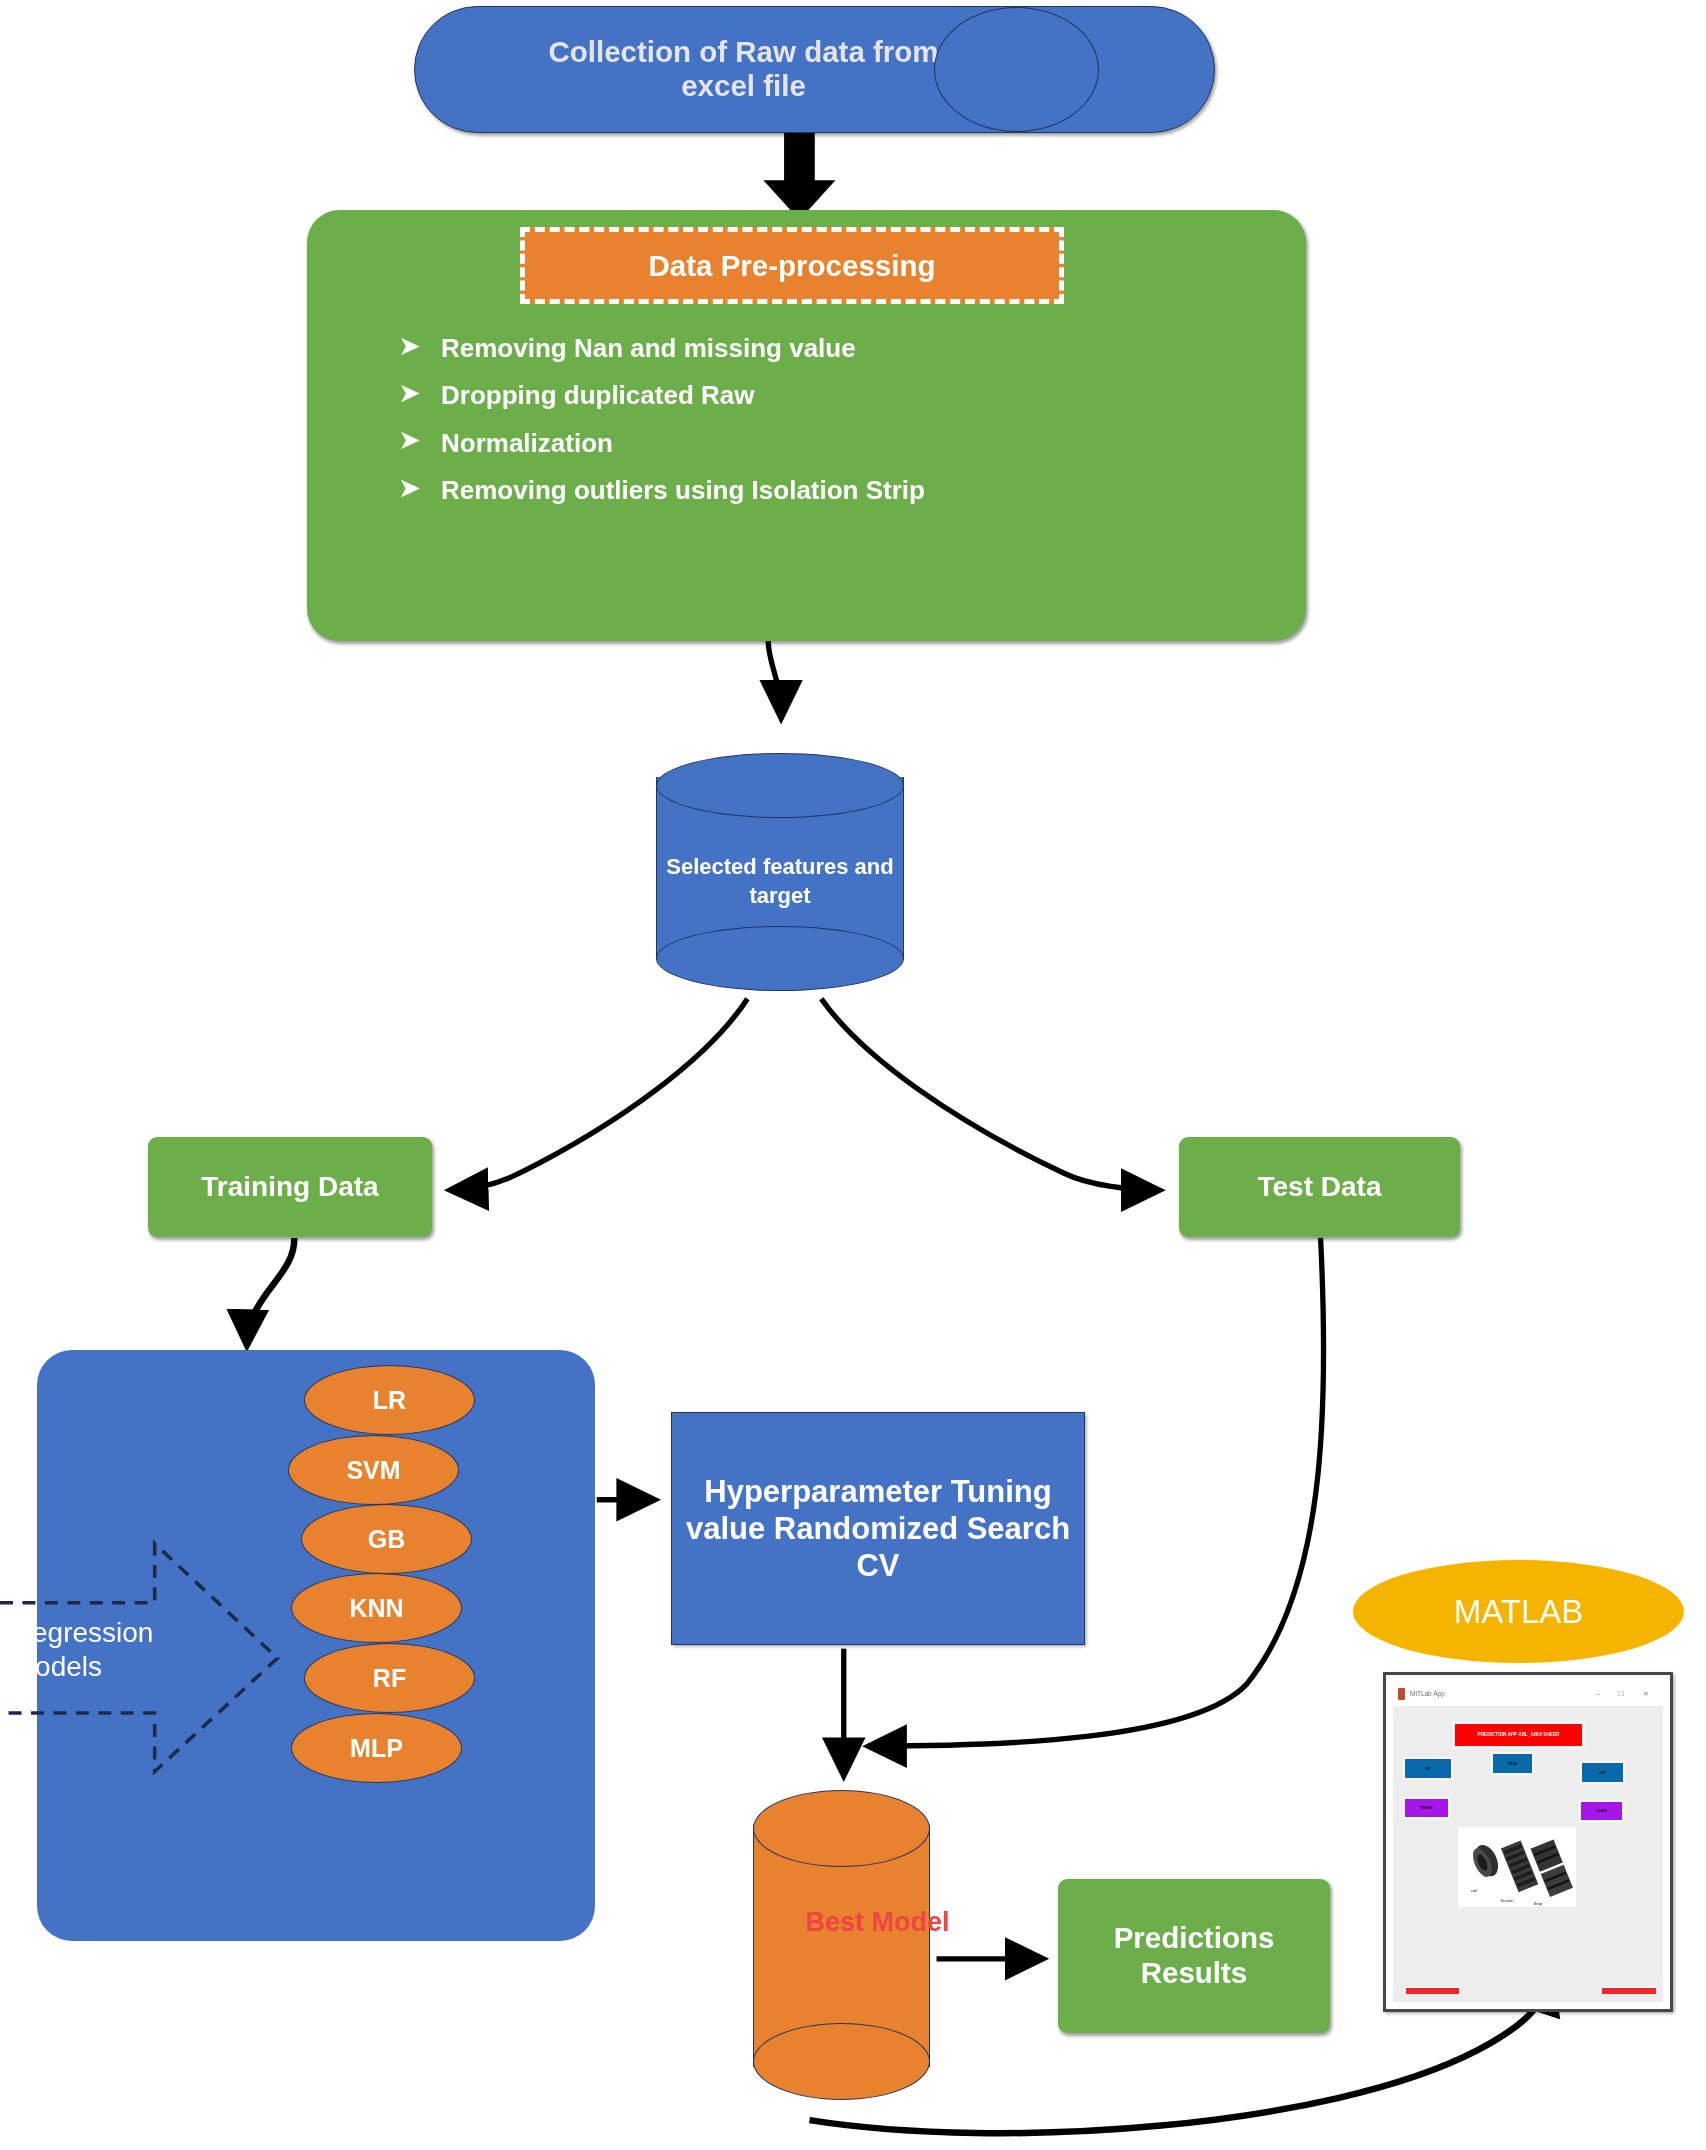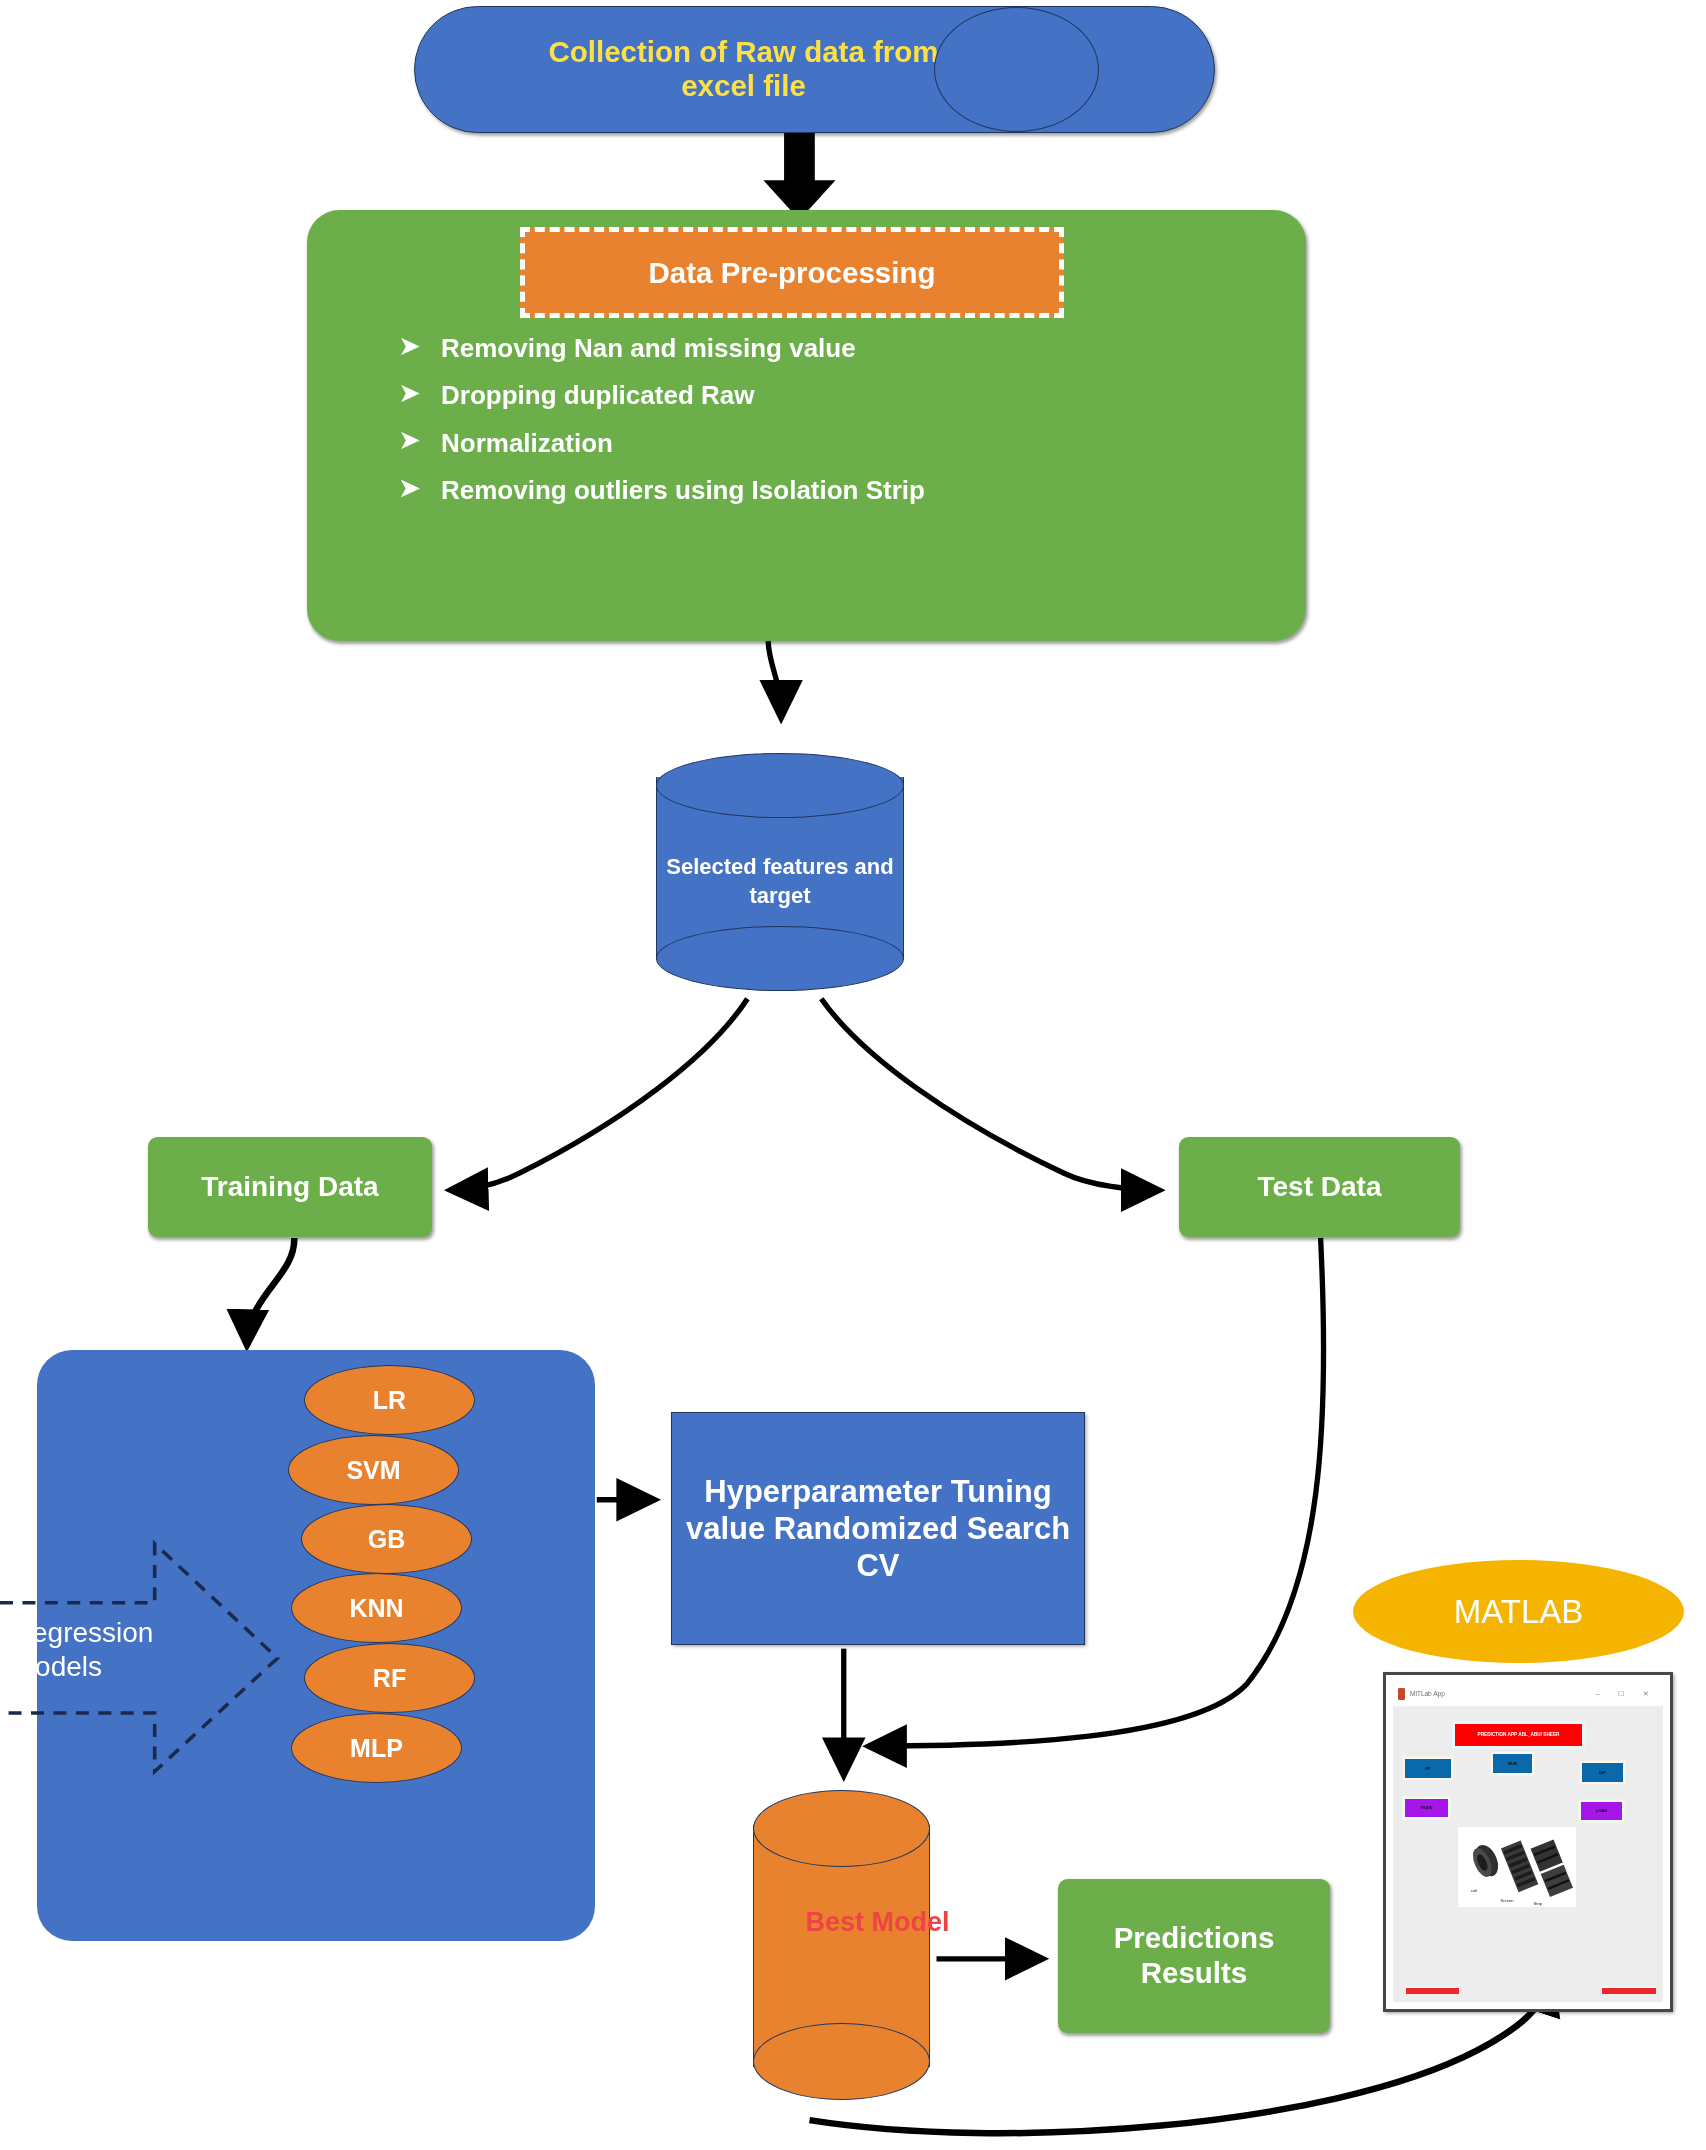--- a/index.html
+++ b/index.html
@@ -1,37 +1,37 @@
 <!DOCTYPE html>
 <html style="font-size:9.5px"><head>
 <meta charset="utf-8">
 <style>
   html,body{margin:0;padding:0;background:#ffffff;}
   body{font-family:"Liberation Sans",sans-serif;}
   #stage{position:relative;width:1707px;height:2151px;background:#fff;overflow:hidden;}
 
   
   .node{position:absolute;box-sizing:border-box;display:flex;align-items:center;
-        justify-content:center;text-align:center;color:#fde047;font-weight:bold;
+        justify-content:center;text-align:center;color:#e5e5e5;font-weight:bold;
         line-height:1.18;z-index:4;}
   .shadow{box-shadow:1.8px 2.4px 3.5px rgba(0,0,0,.38);}
 
   
   #raw-node{left:414px;top:5.9px;width:801px;height:127px;background:#4472C4;
             border:1.8px solid #21365f;border-radius:65px;font-size:29.5px;
             z-index:3;}
   #raw-node .txt{width:461px;margin-right:142px;}
   #raw-circle{position:absolute;left:934px;top:7px;width:165px;height:125px;
               border:1.8px solid #21365f;border-radius:50%;background:#4472C4;
               box-sizing:border-box;z-index:4;}
 
   
   #prep-panel{position:absolute;left:307px;top:210px;width:999px;height:431px;
               background:#6CAF4A;border-radius:32.5px;z-index:3;}
-  #prep-header{position:absolute;left:520px;top:227px;width:544px;height:91px;
+  #prep-header{position:absolute;left:520px;top:227px;width:544px;height:77px;
                background:#E8822E;border:5.3px dashed #ffffff;box-sizing:border-box;
                display:flex;align-items:center;justify-content:center;
                color:#fff;font-weight:bold;font-size:29.5px;z-index:5;}
   #prep-list{position:absolute;left:390px;top:328px;width:874px;z-index:5;
              color:#fff;font-weight:bold;font-size:26px;line-height:1.55;}
   #prep-list li{margin-bottom:7px;list-style:none;position:relative;padding-left:51px;}
   #prep-list .bullet{position:absolute;left:8.3px;top:-2.4px;font-size:27px;color:#fff;
                      font-weight:normal;}
   #prep-list ul{margin:0;padding:0;}
 

